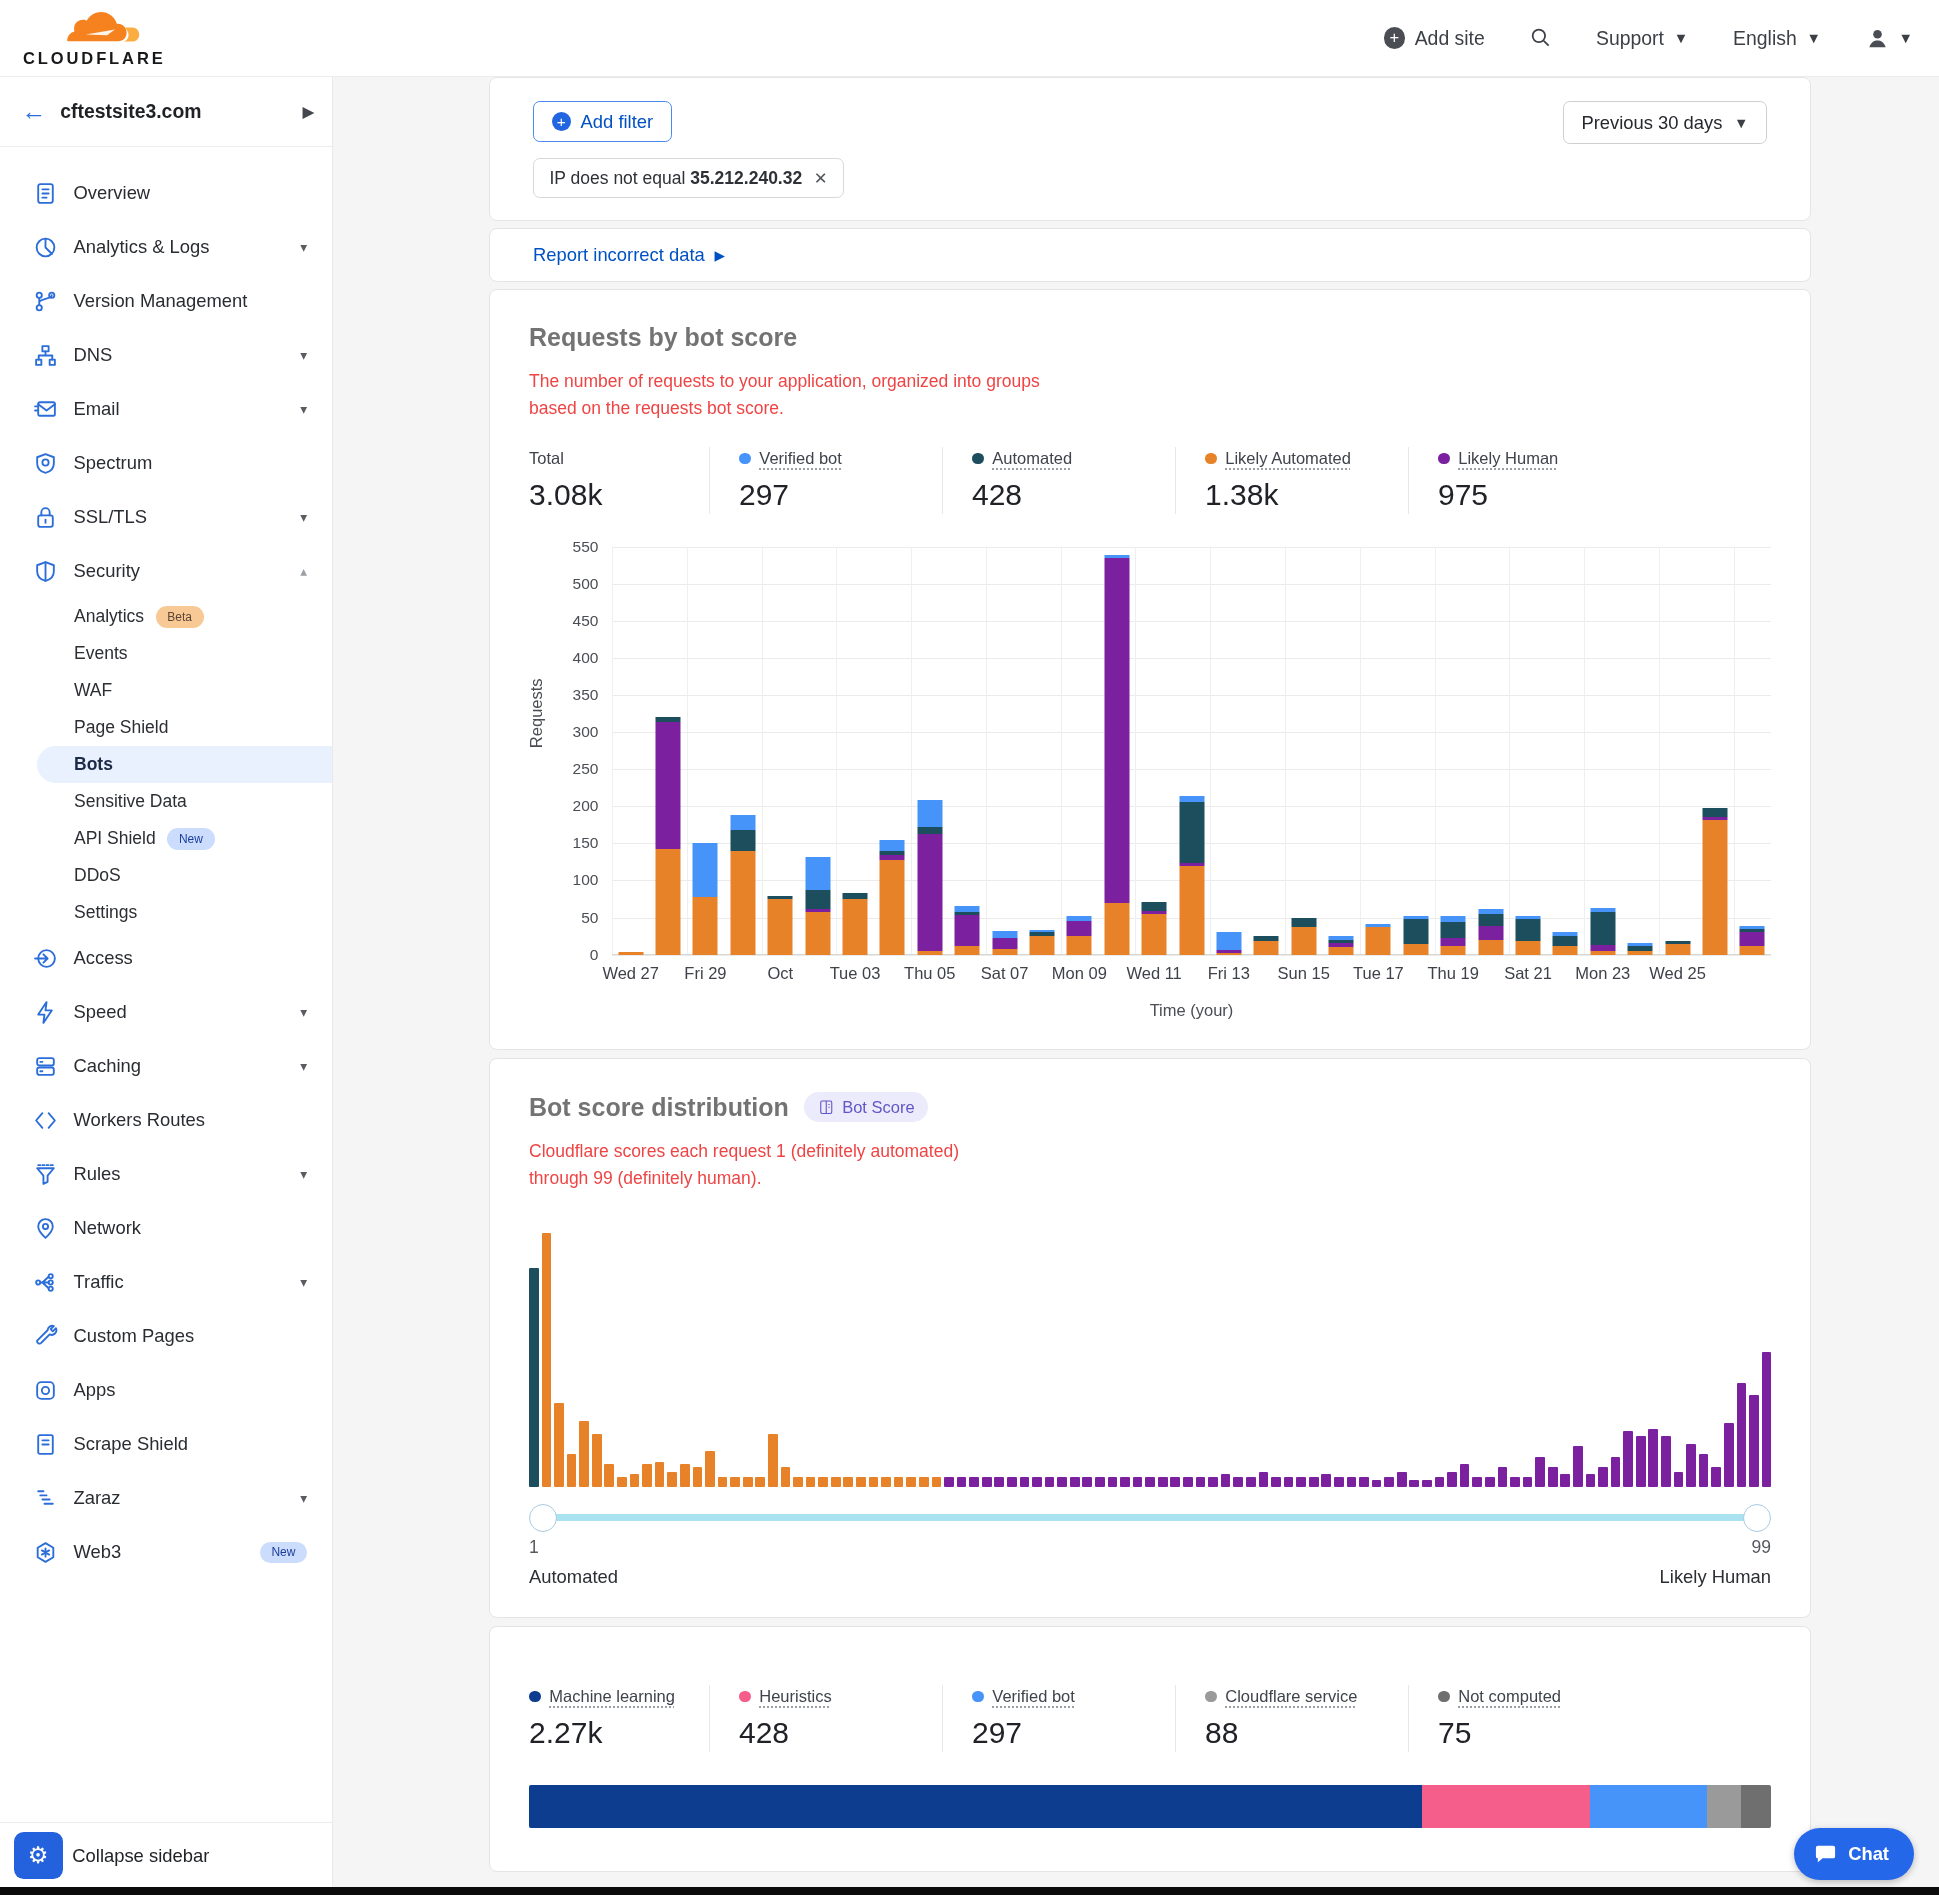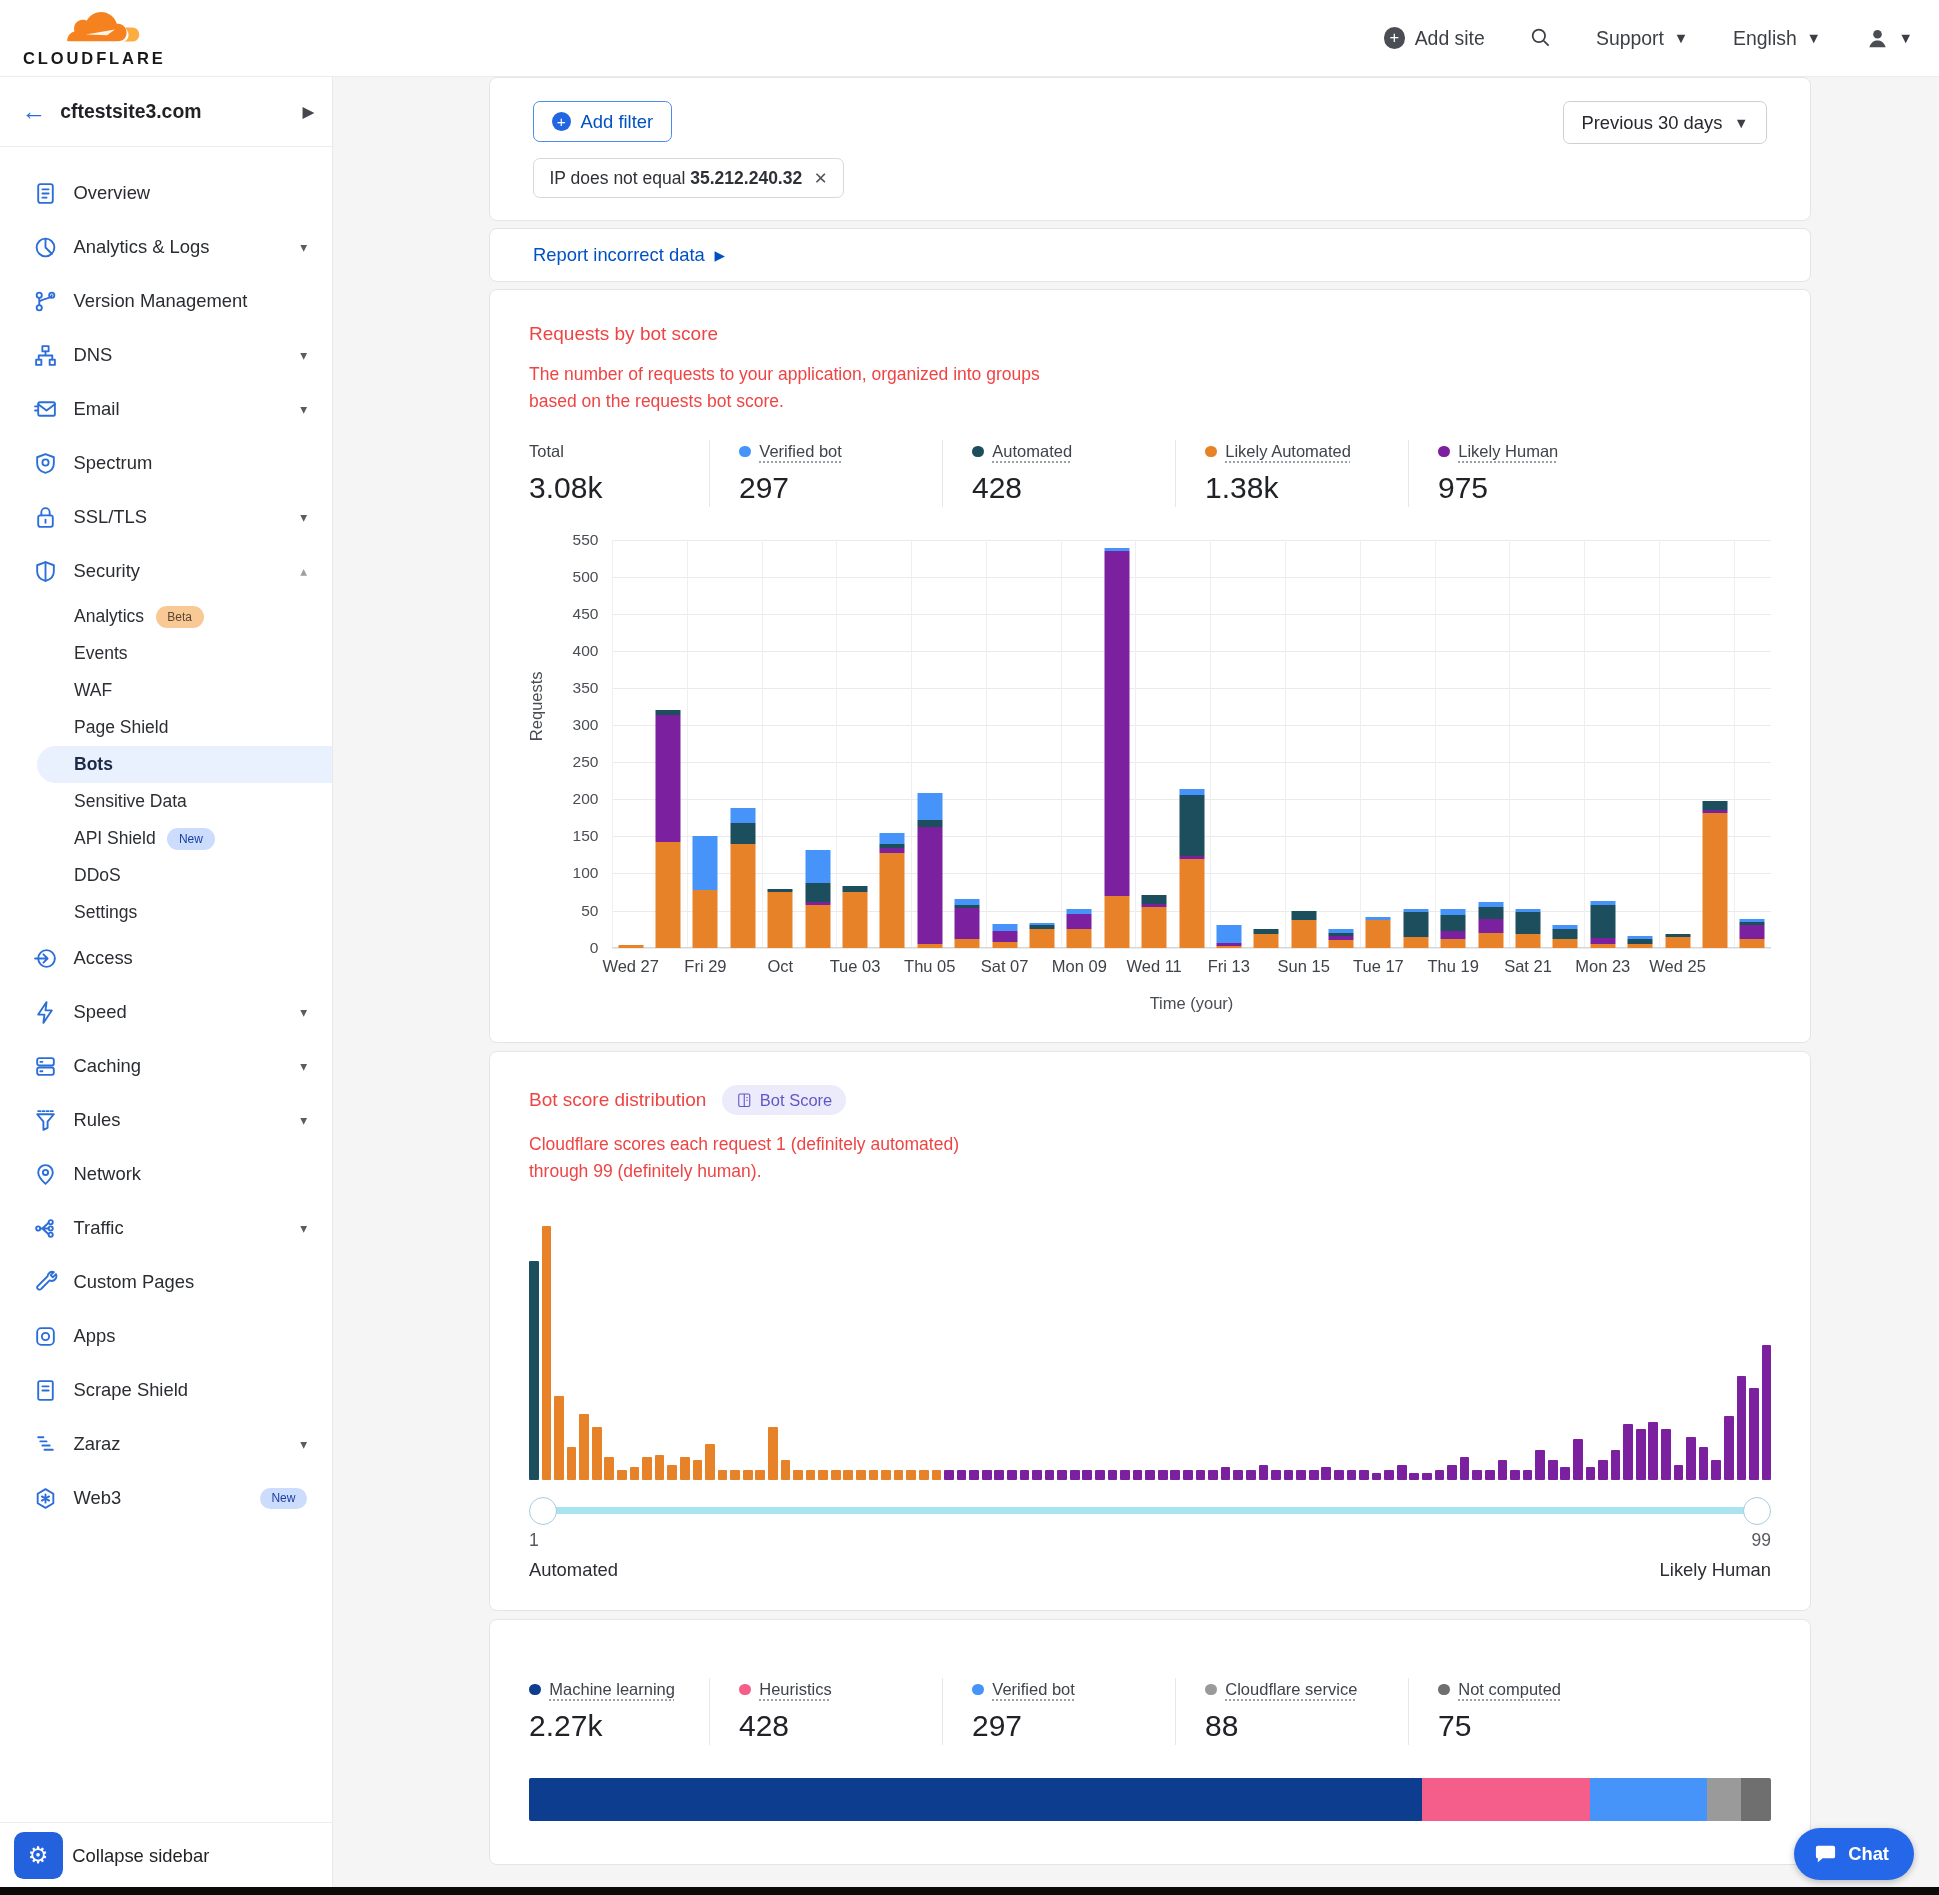--- a/index.html
+++ b/index.html
@@ -50,21 +50,21 @@
     border-radius:6.8px; padding:8.7px 15.5px; font-size:17.5px; color:#2e3136; background:#fff; }
   .chip b { font-weight:bold; }
   .chip-x { color:#53565c; font-size:16.5px; cursor:pointer; }
   .btn-range { display:inline-flex; align-items:center; gap:11.6px; border:1px solid #cfcfcf; background:#fff;
     border-radius:6.8px; padding:9.7px 17.5px; font-size:18.4px; color:#26282d; cursor:pointer; }
   .report-card { padding:14.6px 43px; }
   .report-link { color:#0051c3; font-size:18.4px; cursor:pointer; display:inline-flex; align-items:center; gap:9.7px; }
   .report-link .arrow { font-size:13.6px; }
   .big-card { padding:33px 39px 29px 39px; }
   .card-title-row { display:flex; align-items:center; gap:15.5px; }
-  .card-title { font-size:19px; font-weight:normal; color:#ef4444; }
+  .card-title { font-size:25px; font-weight:bold; color:#737373; }
   .doc-badge { display:inline-flex; align-items:center; gap:7.8px; background:#ecebfb; color:#6056c8;
     font-size:16.5px; padding:5.8px 13.6px; border-radius:15.5px; cursor:pointer; }
   .doc-badge svg { width:16.5px; height:16.5px; stroke:#6056c8; fill:none; stroke-width:1.6; }
   .card-desc { margin-top:15.5px; font-size:17.5px; color:#ef4444; line-height:1.55; max-width:543px; }
   .stats-row { display:flex; margin-top:25px; }
   .stat { padding:1.9px 29px; border-left:1px solid #e8e8e8; min-width:233px; }
   .stat:first-child { border-left:none; padding-left:0; min-width:180px; }
   .stat-label { font-size:16.5px; color:#3f434b; display:flex; align-items:center; gap:8.7px; }
   .stat-label .lbl-txt.u { text-decoration:underline dotted #9aa0a6; text-underline-offset:4.9px; text-decoration-thickness:1.9px; }
   .dot { width:11.6px; height:11.6px; border-radius:50%; flex:0 0 auto; }
@@ -300,20 +300,28 @@
               <line x1="7" y1="7.5" x2="9" y2="7.5"></line>
               <line x1="7" y1="16.5" x2="9" y2="16.5"></line>
             </svg>
           </span>
           <span class="nav-label">Caching</span>
           <span class="nav-caret ">▾</span>
         </div>
         <div class="nav-item">
           <span class="nav-icon">
             <svg viewBox="0 0 24 24">
+              <path d="M9 5L3 12l6 7M15 5l6 7-6 7"></path>
+            </svg>
+          </span>
+          <span class="nav-label">Workers Routes</span>
+        </div>
+        <div class="nav-item">
+          <span class="nav-icon">
+            <svg viewBox="0 0 24 24">
               <path d="M4 6h16l-6 7v6l-4 2v-8z"></path>
               <line x1="5" y1="3" x2="7" y2="3"></line>
               <line x1="9" y1="3" x2="11" y2="3"></line>
               <line x1="13" y1="3" x2="15" y2="3"></line>
               <line x1="17" y1="3" x2="19" y2="3"></line>
             </svg>
           </span>
           <span class="nav-label">Rules</span>
           <span class="nav-caret ">▾</span>
         </div>

